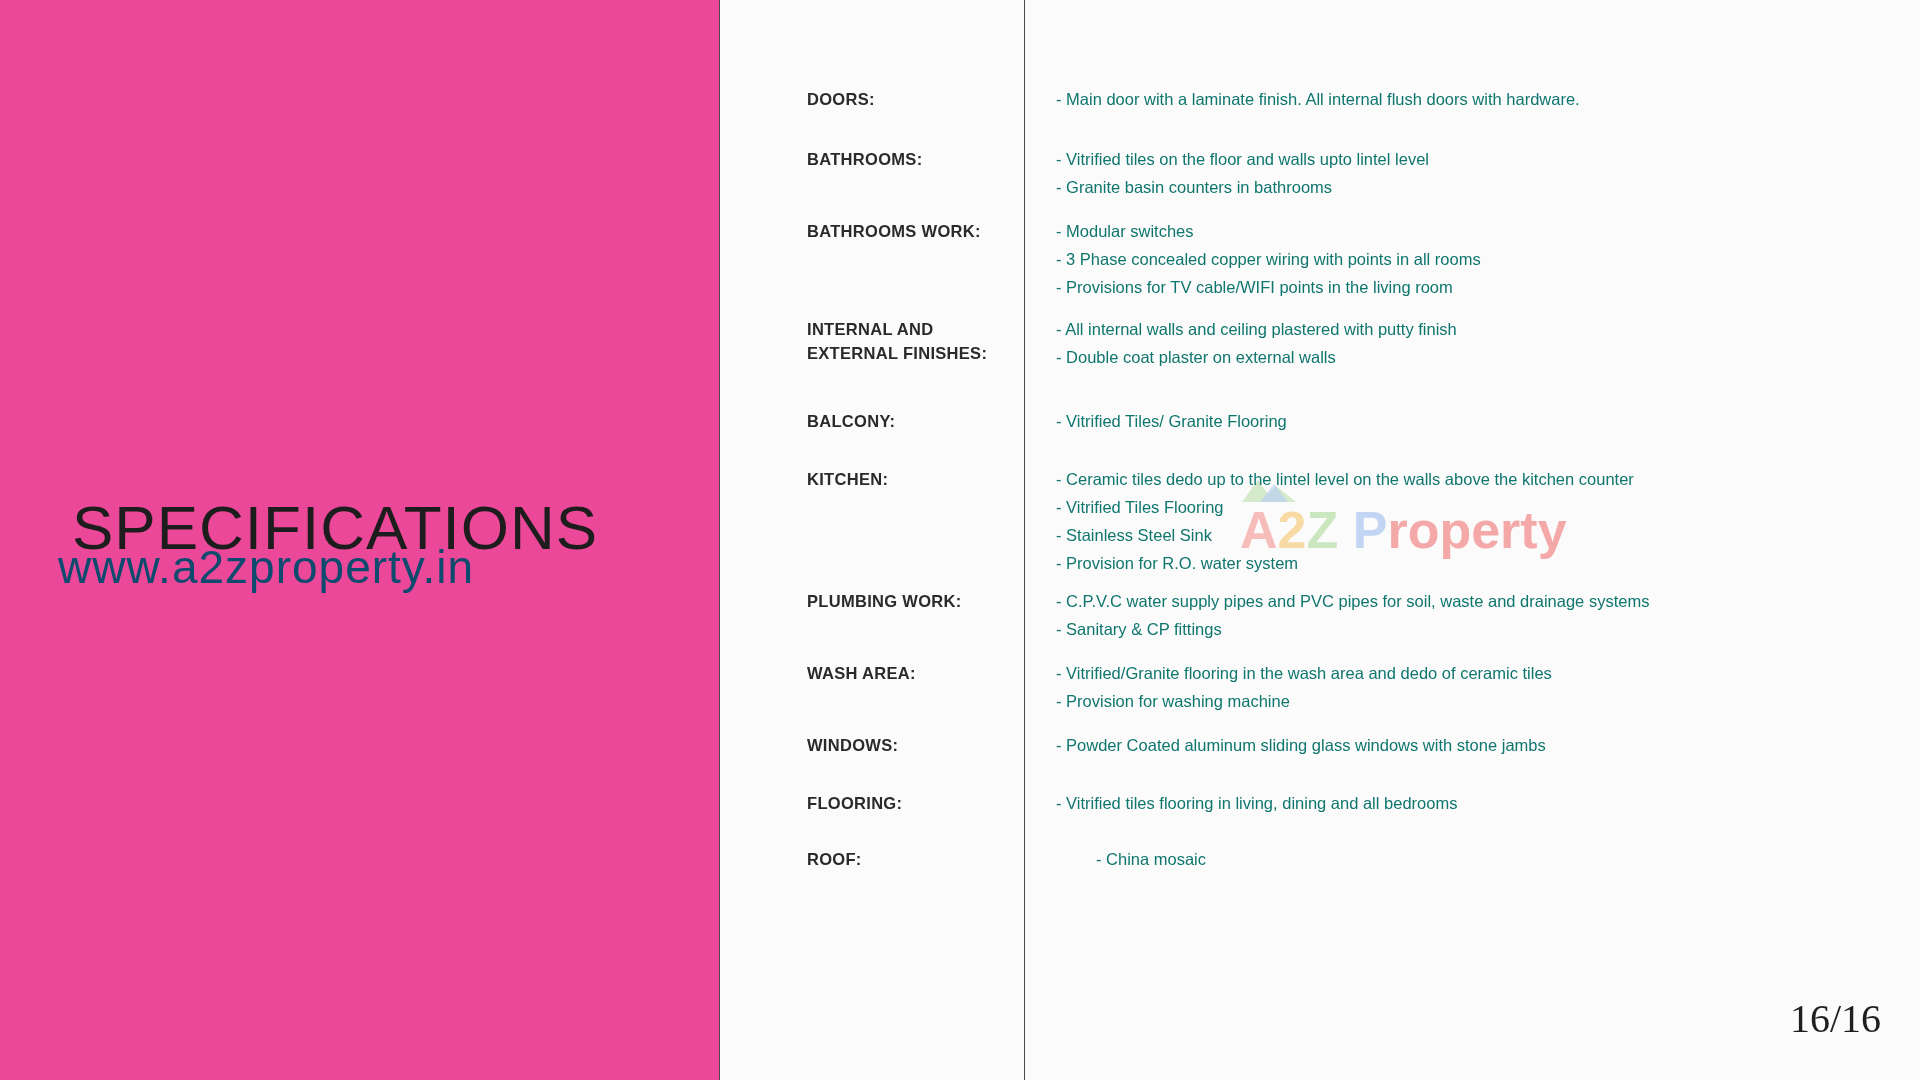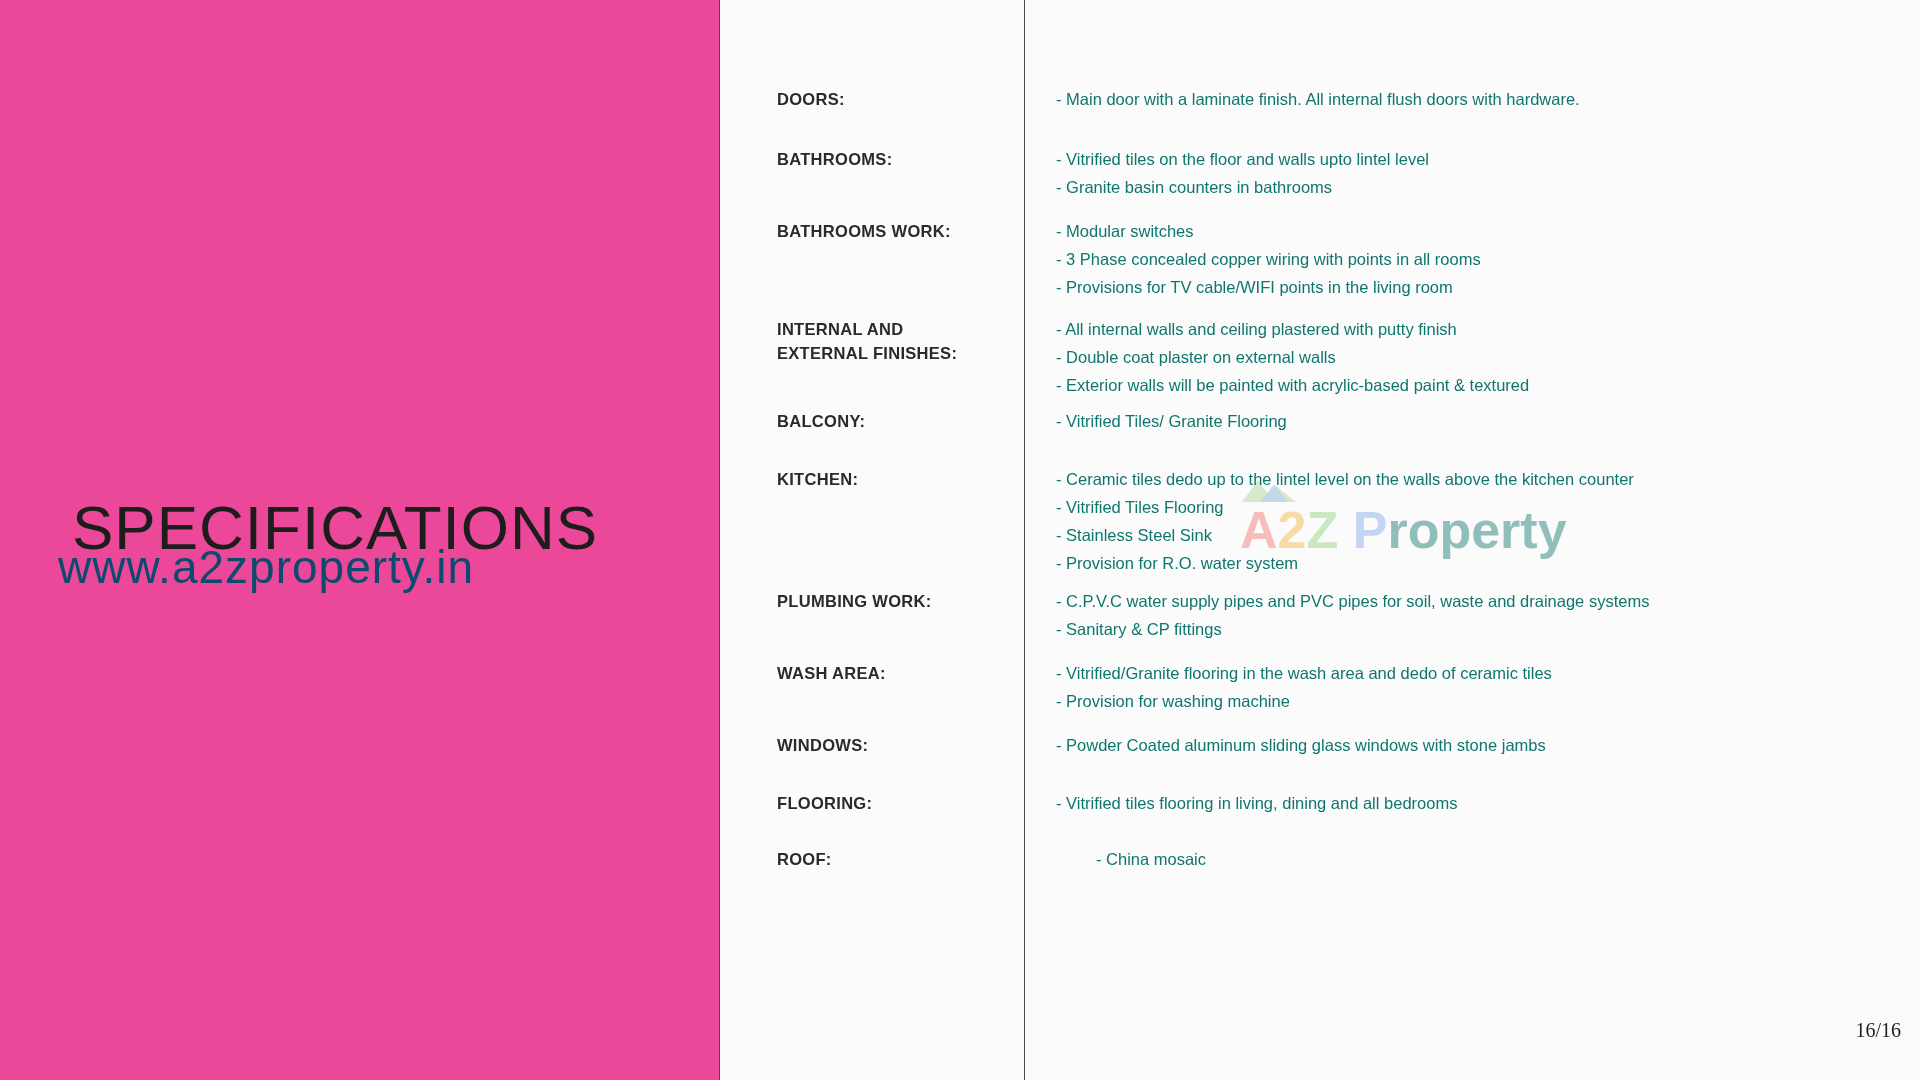--- a/index.html
+++ b/index.html
@@ -66,21 +66,21 @@
   }
   .spec-row {
     position: absolute;
     left: 0;
     width: 1201px;
     display: flex;
   }
   .spec-label {
     width: 305px;
     box-sizing: border-box;
-    padding-left: 58px;
+    padding-left: 88px;
     font-size: 16.5px;
     font-weight: 600;
     letter-spacing: 0.3px;
     color: #2a2a2a;
     line-height: 1.45;
   }
   .spec-values {
     flex: 1;
     box-sizing: border-box;
     padding-left: 32px;
@@ -114,37 +114,37 @@
     font-size: 52px;
     font-weight: 700;
     white-space: nowrap;
     pointer-events: none;
     opacity: 0.45;
   }
   .wm-logo .a { color: #f0736f; }
   .wm-logo .two { color: #f3b33d; }
   .wm-logo .z { color: #8fd07a; }
   .wm-logo .p { color: #7fa8e8; }
-  .wm-logo .rest { color: #0f766e; }
+  .wm-logo .rest { color: #ef4444; }
   .wm-mark {
     position: absolute;
     left: 1238px;
     top: 472px;
     width: 62px;
     height: 34px;
     pointer-events: none;
     opacity: 0.5;
   }
 
   .page-number {
     position: absolute;
-    right: 19px;
+    right: 39px;
     bottom: 38px;
     font-family: "Liberation Serif", serif;
-    font-size: 20px;
+    font-size: 40px;
     color: #1f1f1f;
   }
 </style>
 </head>
 <body>
 
 <div class="page">
 
   <div class="title-panel">
     <div class="page-title">SPECIFICATIONS</div>
@@ -185,21 +185,20 @@
         </div>
       </div>
       <div class="spec-row" style="top: 318px;">
         <div class="spec-label">
           <div>INTERNAL AND</div>
           <div>EXTERNAL FINISHES:</div>
         </div>
         <div class="spec-values">
           <div>- All internal walls and ceiling plastered with putty finish</div>
           <div>- Double coat plaster on external walls</div>
-          <div>- Exterior walls will be painted with acrylic-based paint &amp; textured</div>
         </div>
       </div>
       <div class="spec-row" style="top: 468px;">
         <div class="spec-label">KITCHEN:</div>
         <div class="spec-values">
           <div>- Ceramic tiles dedo up to the lintel level on the walls above the kitchen counter</div>
           <div>- Vitrified Tiles Flooring</div>
           <div>- Stainless Steel Sink</div>
           <div>- Provision for R.O. water system</div>
         </div>

